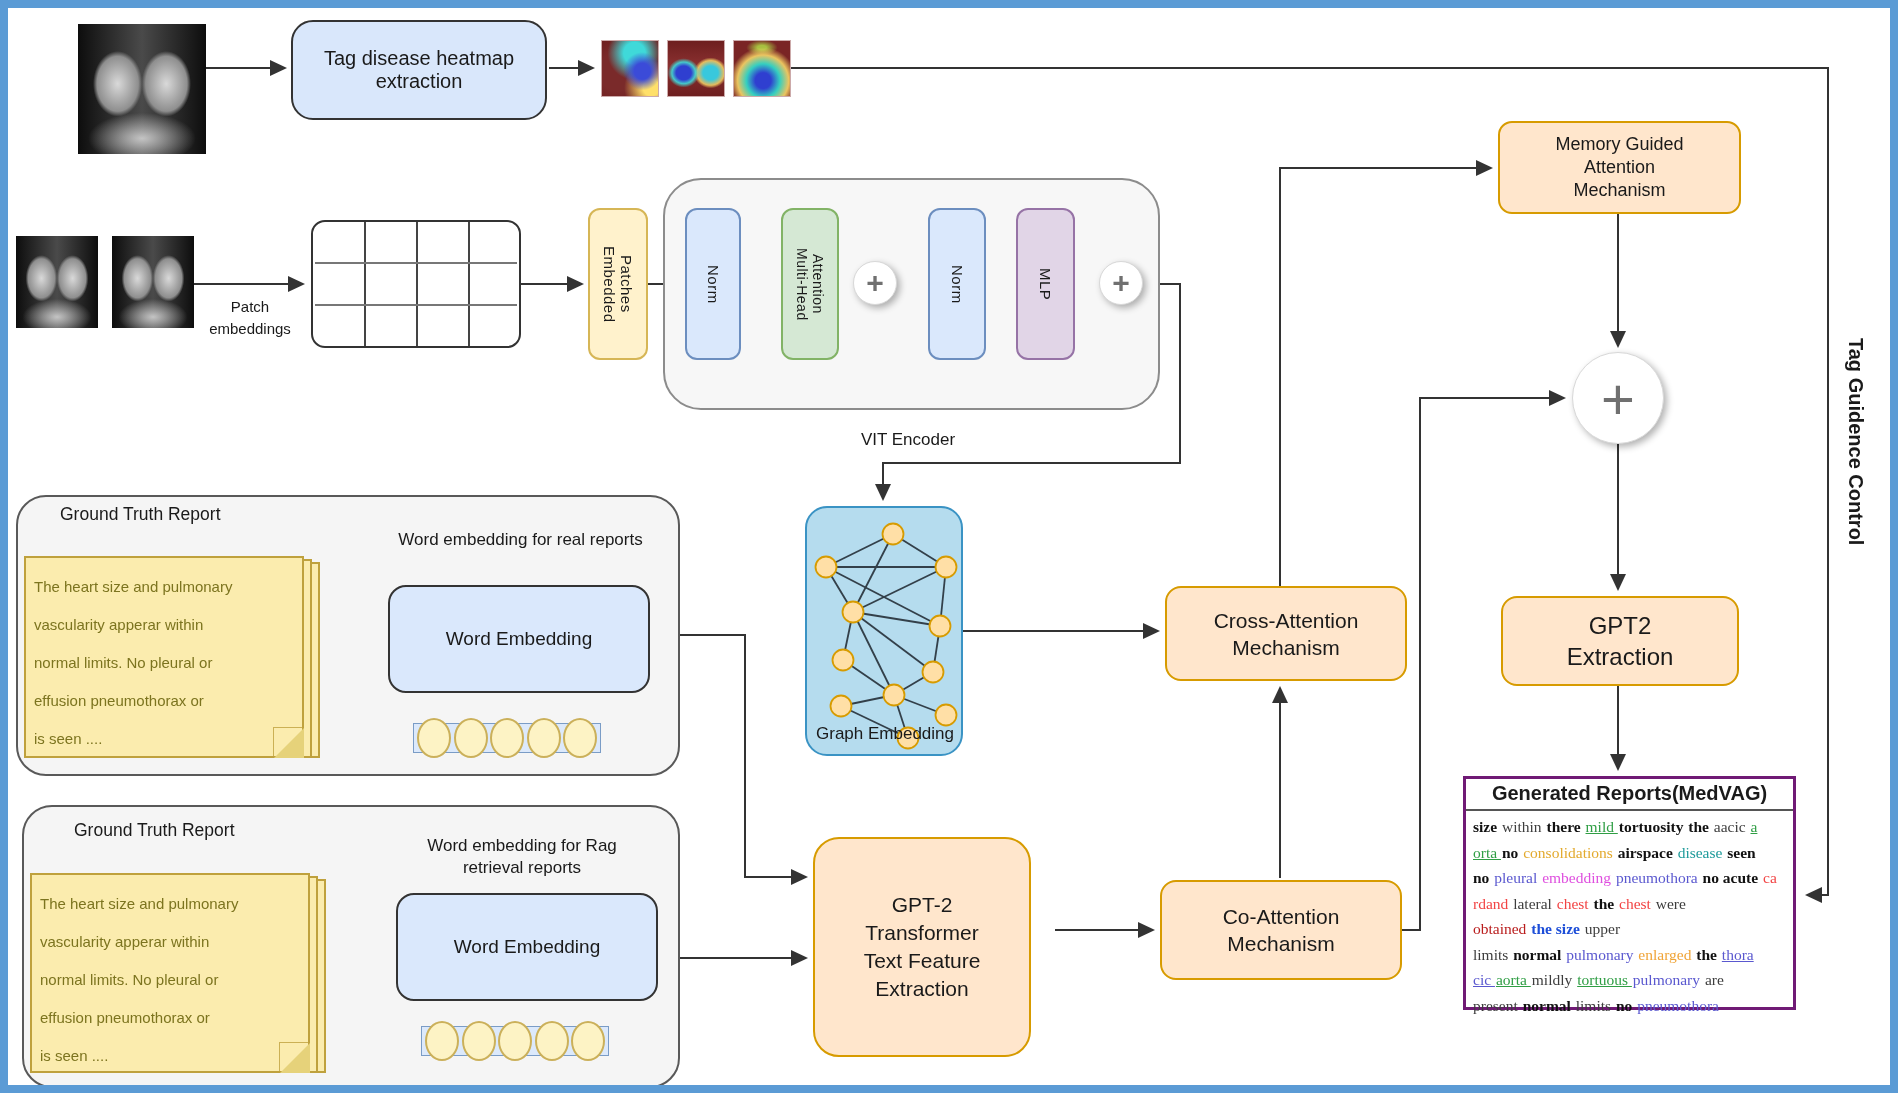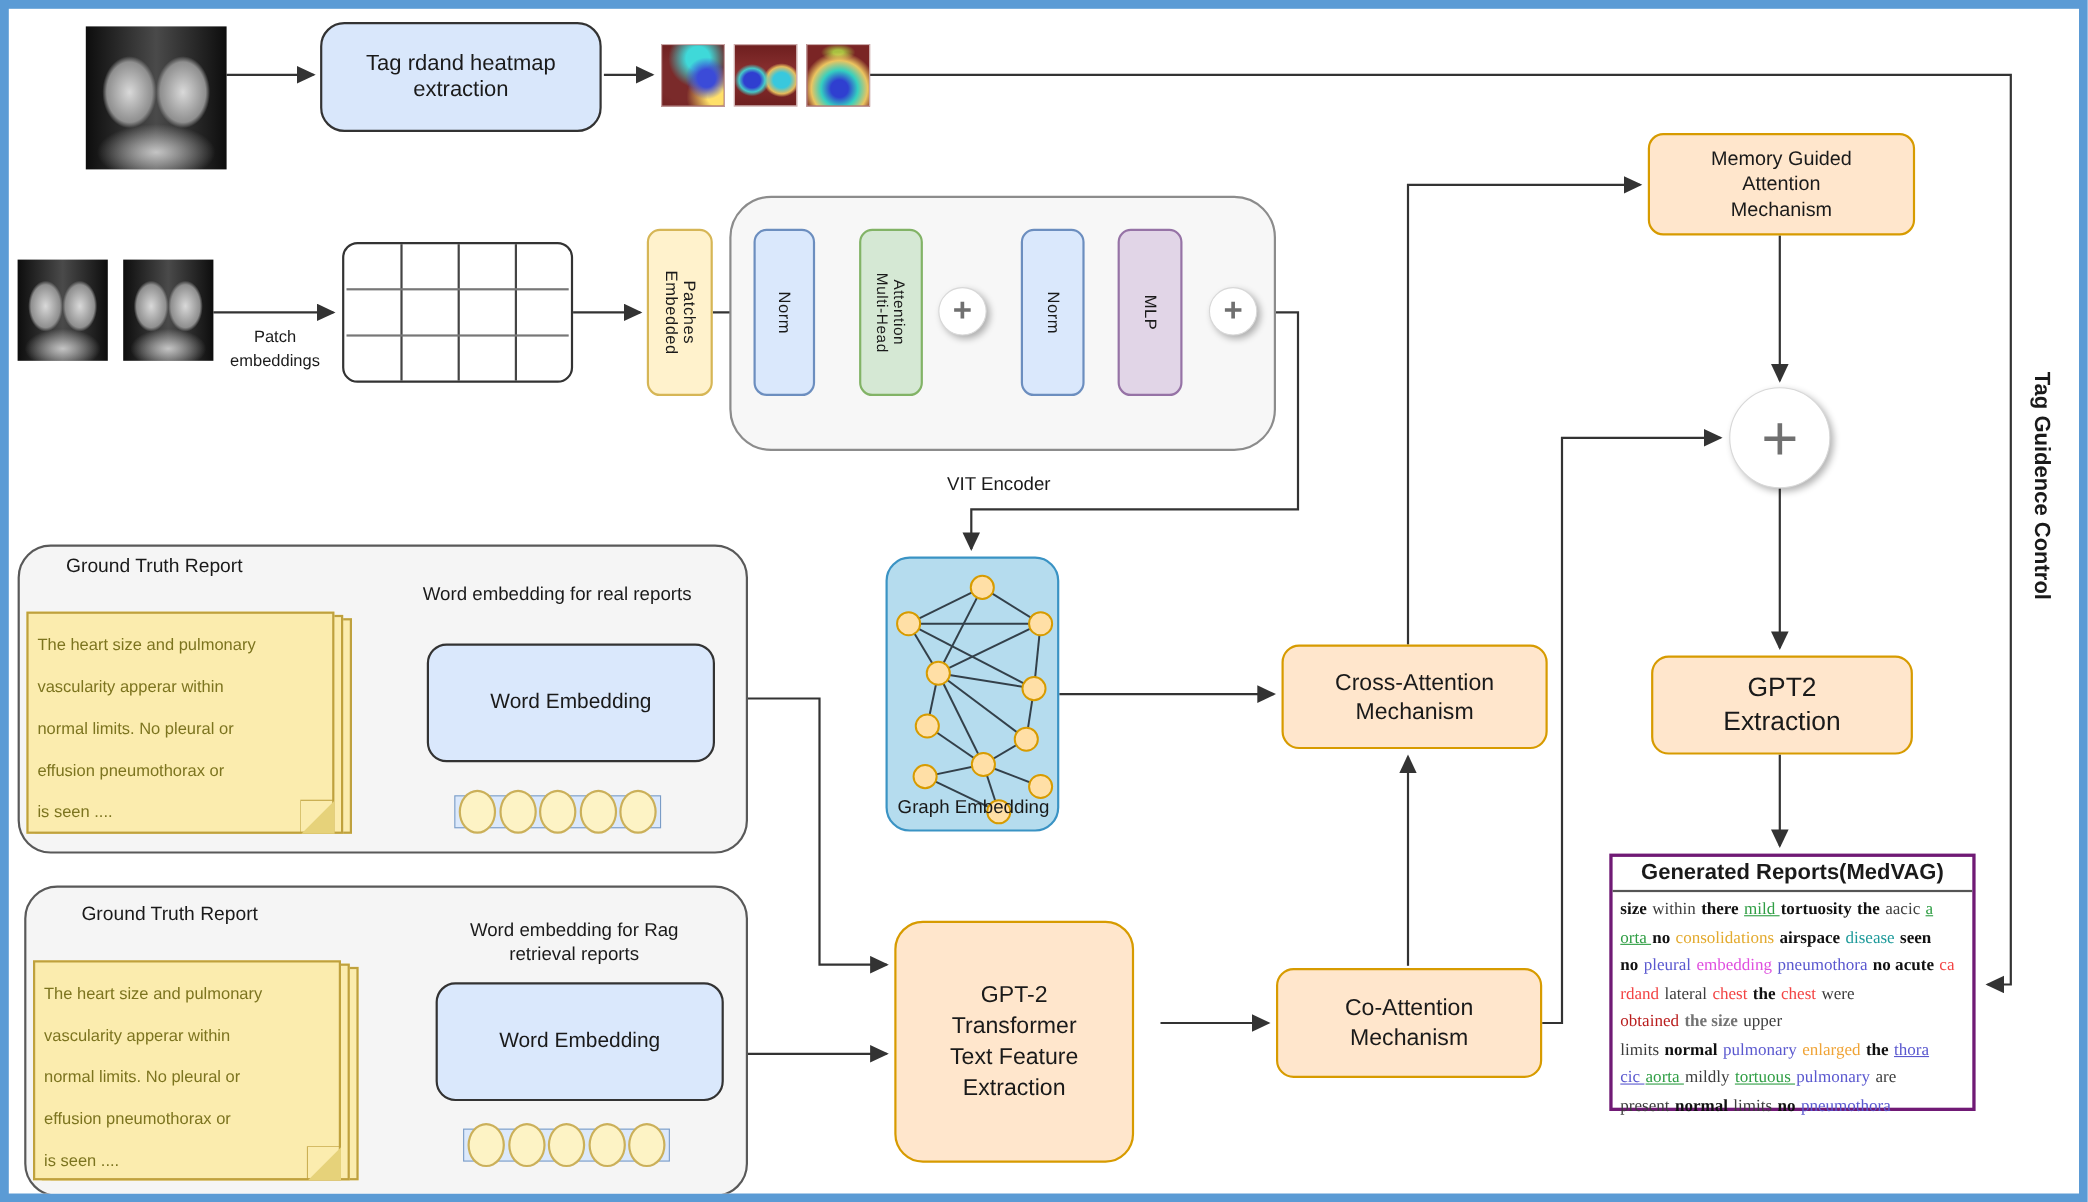--- a/index.html
+++ b/index.html
@@ -104,21 +104,21 @@
       <path d="M1610 678 V761" marker-end="url(#ah)"></path>
       <path d="M314 630 H372" marker-end="url(#ah)"></path>
       <path d="M505 685 V708" marker-end="url(#ah)"></path>
       <path d="M320 962 H378" marker-end="url(#ah)"></path>
       <path d="M513 993 V1011" marker-end="url(#ah)"></path>
     </g>
   </svg>
 
   <div class="abs xray node" style="left:70px;top:16px;width:128px;height:130px;"></div>
   <div class="abs bluebox node" style="left:283px;top:12px;width:256px;height:100px;font-size:20px;">
-    <span style="padding:0 24px;">Tag rdand heatmap extraction</span>
+    <span style="padding:0 24px;">Tag disease heatmap extraction</span>
   </div>
   <div class="abs heat hm1 node" style="left:593px;top:32px;width:58px;height:57px;"></div>
   <div class="abs heat hm2 node" style="left:659px;top:32px;width:58px;height:57px;"></div>
   <div class="abs heat hm3 node" style="left:725px;top:32px;width:58px;height:57px;"></div>
 
   <div class="abs xray node" style="left:8px;top:228px;width:82px;height:92px;"></div>
   <div class="abs xray node" style="left:104px;top:228px;width:82px;height:92px;"></div>
   <div class="abs node pre" style="left:186px;top:288px;width:112px;font-size:15px;line-height:22px;">Patch
 embeddings</div>
 
@@ -188,21 +188,21 @@
         <circle cx="87" cy="187" r="10.5" fill="#ffdfa6" stroke="#d79b00" stroke-width="1.8"></circle>
         <circle cx="34" cy="198" r="10.5" fill="#ffdfa6" stroke="#d79b00" stroke-width="1.8"></circle>
         <circle cx="139" cy="207" r="10.5" fill="#ffdfa6" stroke="#d79b00" stroke-width="1.8"></circle>
         <circle cx="101" cy="230" r="10.5" fill="#ffdfa6" stroke="#d79b00" stroke-width="1.8"></circle>
       </svg>
   </div>
   <div class="abs node" style="left:772px;top:716px;width:210px;font-size:17px;">Graph Embedding</div>
 
   <div class="abs graybox" style="left:8px;top:487px;width:664px;height:281px;z-index:1;"></div>
   <div class="abs" style="left:52px;top:496px;font-size:17.5px;z-index:2;">Ground Truth Report</div>
-  <div class="abs node" style="left:336px;top:522px;width:325px;font-size:17px;z-index:2;">Word embedding for real reports</div>
+  <div class="abs node" style="left:350px;top:522px;width:325px;font-size:17px;z-index:2;">Word embedding for real reports</div>
   <div class="abs noteback" style="left:32px;top:554px;width:280px;height:196px;z-index:2;"></div>
   <div class="abs noteback" style="left:24px;top:551px;width:280px;height:199px;z-index:2;"></div>
   <div class="abs note" style="left:16px;top:548px;width:280px;height:202px;z-index:3;">
     <div>
         <div>The heart size and pulmonary</div>
         <div>vascularity apperar within</div>
         <div>normal limits. No pleural or</div>
         <div>effusion pneumothorax or</div>
         <div>is seen ....</div>
       </div>
@@ -276,21 +276,21 @@
 Extraction</span>
   </div>
 
   <div class="abs reportbox" style="left:1455px;top:768px;width:333px;height:234px;">
     <div class="reporttitle">Generated Reports(MedVAG)</div>
     <div class="reportbody">
         <div class="rline"><span style="color: rgb(17, 17, 17); font-weight: bold;">size </span><span style="color: rgb(61, 61, 61);">within </span><span style="color: rgb(17, 17, 17); font-weight: bold;">there </span><span style="color: rgb(47, 158, 68); text-decoration: underline;">mild </span><span style="color: rgb(17, 17, 17); font-weight: bold;">tortuosity </span><span style="color: rgb(17, 17, 17); font-weight: bold;">the </span><span style="color: rgb(61, 61, 61);">aacic </span><span style="color: rgb(47, 158, 68); text-decoration: underline;">a </span></div>
         <div class="rline"><span style="color: rgb(47, 158, 68); text-decoration: underline;">orta </span><span style="color: rgb(17, 17, 17); font-weight: bold;">no </span><span style="color: rgb(227, 170, 46);">consolidations </span><span style="color: rgb(17, 17, 17); font-weight: bold;">airspace </span><span style="color: rgb(29, 154, 154);">disease </span><span style="color: rgb(17, 17, 17); font-weight: bold;">seen </span></div>
         <div class="rline"><span style="color: rgb(17, 17, 17); font-weight: bold;">no </span><span style="color: rgb(90, 88, 207);">pleural </span><span style="color: rgb(223, 79, 223);">embedding </span><span style="color: rgb(90, 88, 207);">pneumothora </span><span style="color: rgb(17, 17, 17); font-weight: bold;">no acute </span><span style="color: rgb(242, 68, 68);">ca </span></div>
         <div class="rline"><span style="color: rgb(242, 68, 68);">rdand </span><span style="color: rgb(61, 61, 61);">lateral </span><span style="color: rgb(242, 68, 68);">chest </span><span style="color: rgb(17, 17, 17); font-weight: bold;">the </span><span style="color: rgb(242, 68, 68);">chest </span><span style="color: rgb(61, 61, 61);">were </span></div>
-        <div class="rline"><span style="color: #b91c1c;">obtained </span><span style="color: #737373; font-weight: bold;">the size </span><span style="color: rgb(61, 61, 61);">upper </span></div>
+        <div class="rline"><span style="color: #b91c1c;">obtained </span><span style="color: #1d4ed8; font-weight: bold;">the size </span><span style="color: rgb(61, 61, 61);">upper </span></div>
         <div class="rline"><span style="color: rgb(61, 61, 61);">limits </span><span style="color: rgb(17, 17, 17); font-weight: bold;">normal </span><span style="color: rgb(90, 88, 207);">pulmonary </span><span style="color: rgb(240, 164, 55);">enlarged </span><span style="color: rgb(17, 17, 17); font-weight: bold;">the </span><span style="color: rgb(90, 88, 207); text-decoration: underline;">thora </span></div>
         <div class="rline"><span style="color: rgb(90, 88, 207); text-decoration: underline;">cic </span><span style="color: rgb(47, 158, 68); text-decoration: underline;">aorta </span><span style="color: rgb(61, 61, 61);">mildly </span><span style="color: rgb(47, 158, 68); text-decoration: underline;">tortuous </span><span style="color: rgb(90, 88, 207);">pulmonary </span><span style="color: rgb(61, 61, 61);">are </span></div>
         <div class="rline"><span style="color: rgb(61, 61, 61);">present </span><span style="color: rgb(17, 17, 17); font-weight: bold;">normal </span><span style="color: rgb(61, 61, 61);">limits </span><span style="color: rgb(17, 17, 17); font-weight: bold;">no </span><span style="color: rgb(90, 88, 207);">pneumothora </span></div>
       </div>
   </div>
 
   <div class="abs" style="left:1836px;top:330px;height:300px;writing-mode:vertical-rl;font-size:20px;font-weight:bold;z-index:2;">
     <span>Tag Guidence Control</span>
   </div>
 

